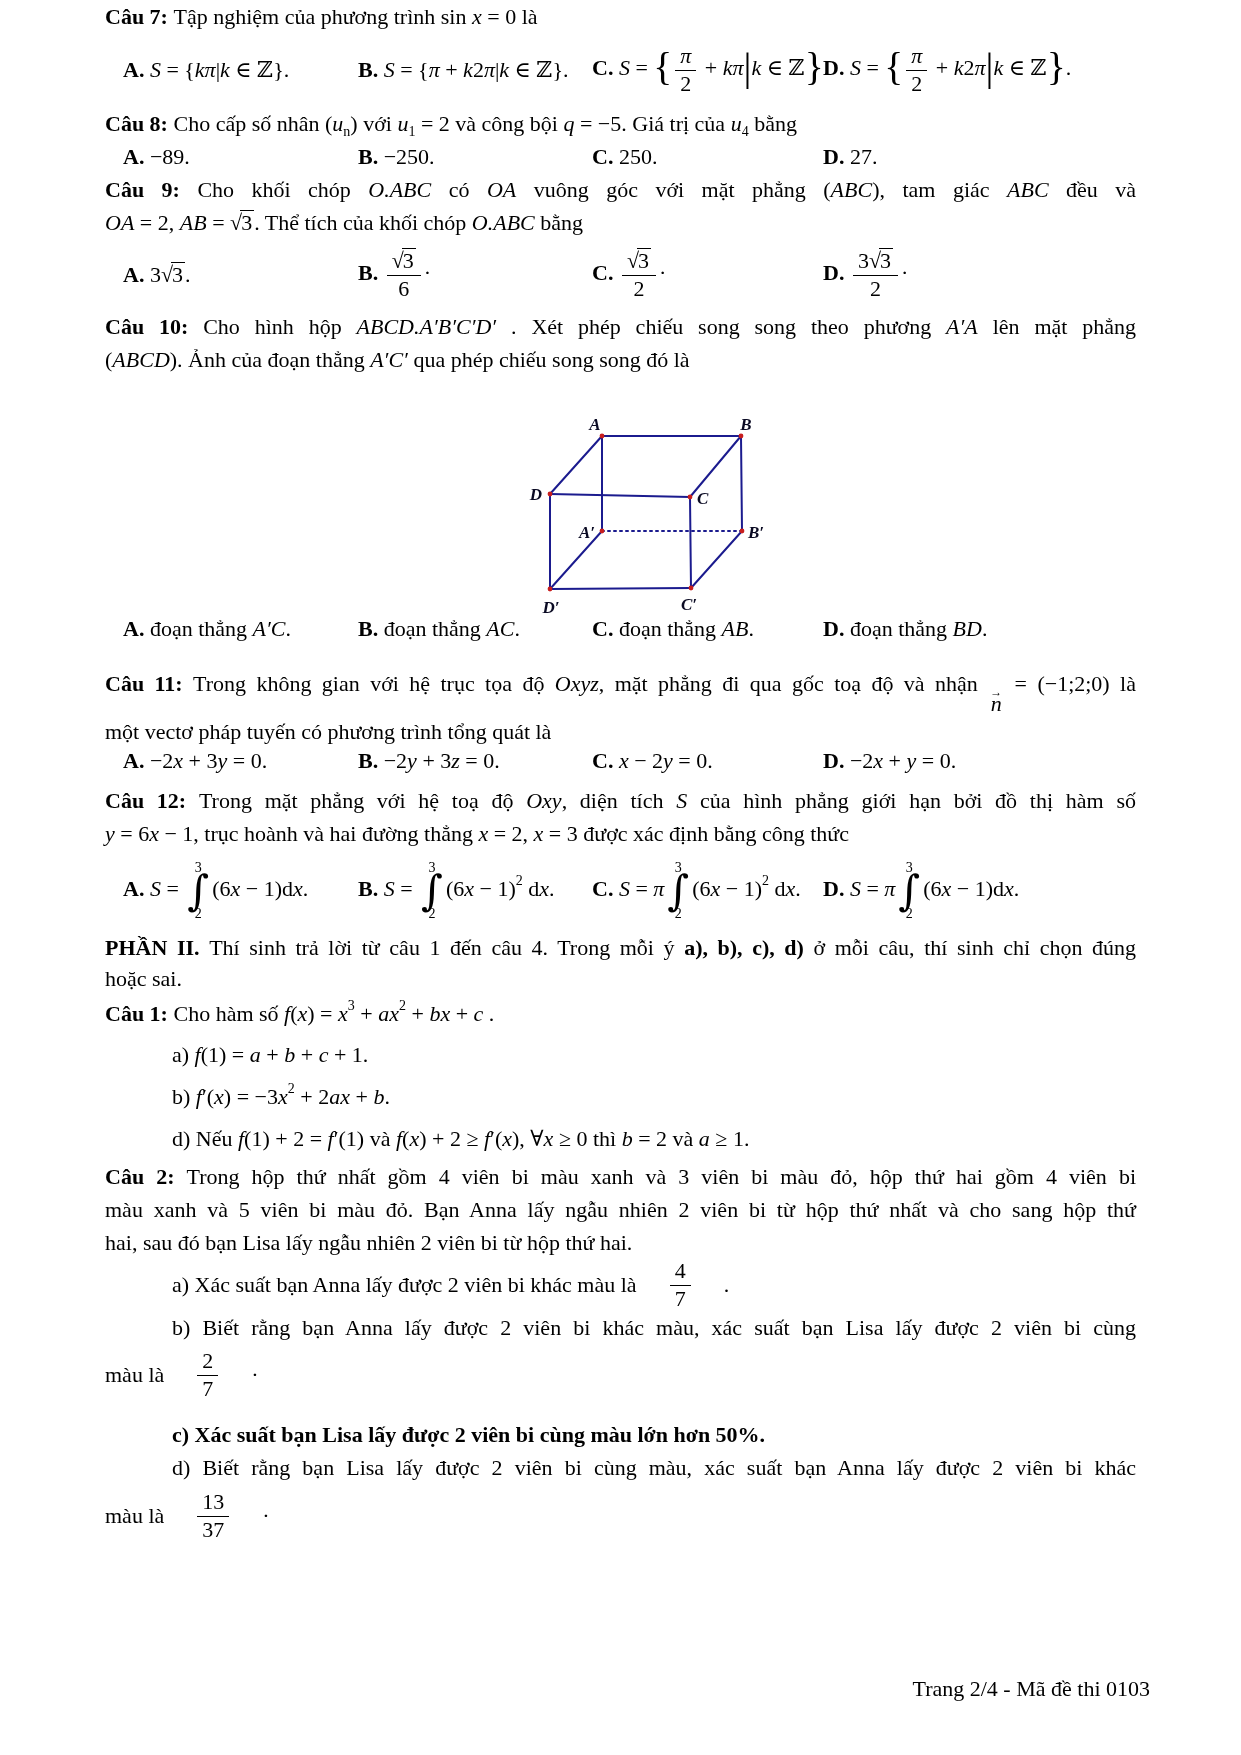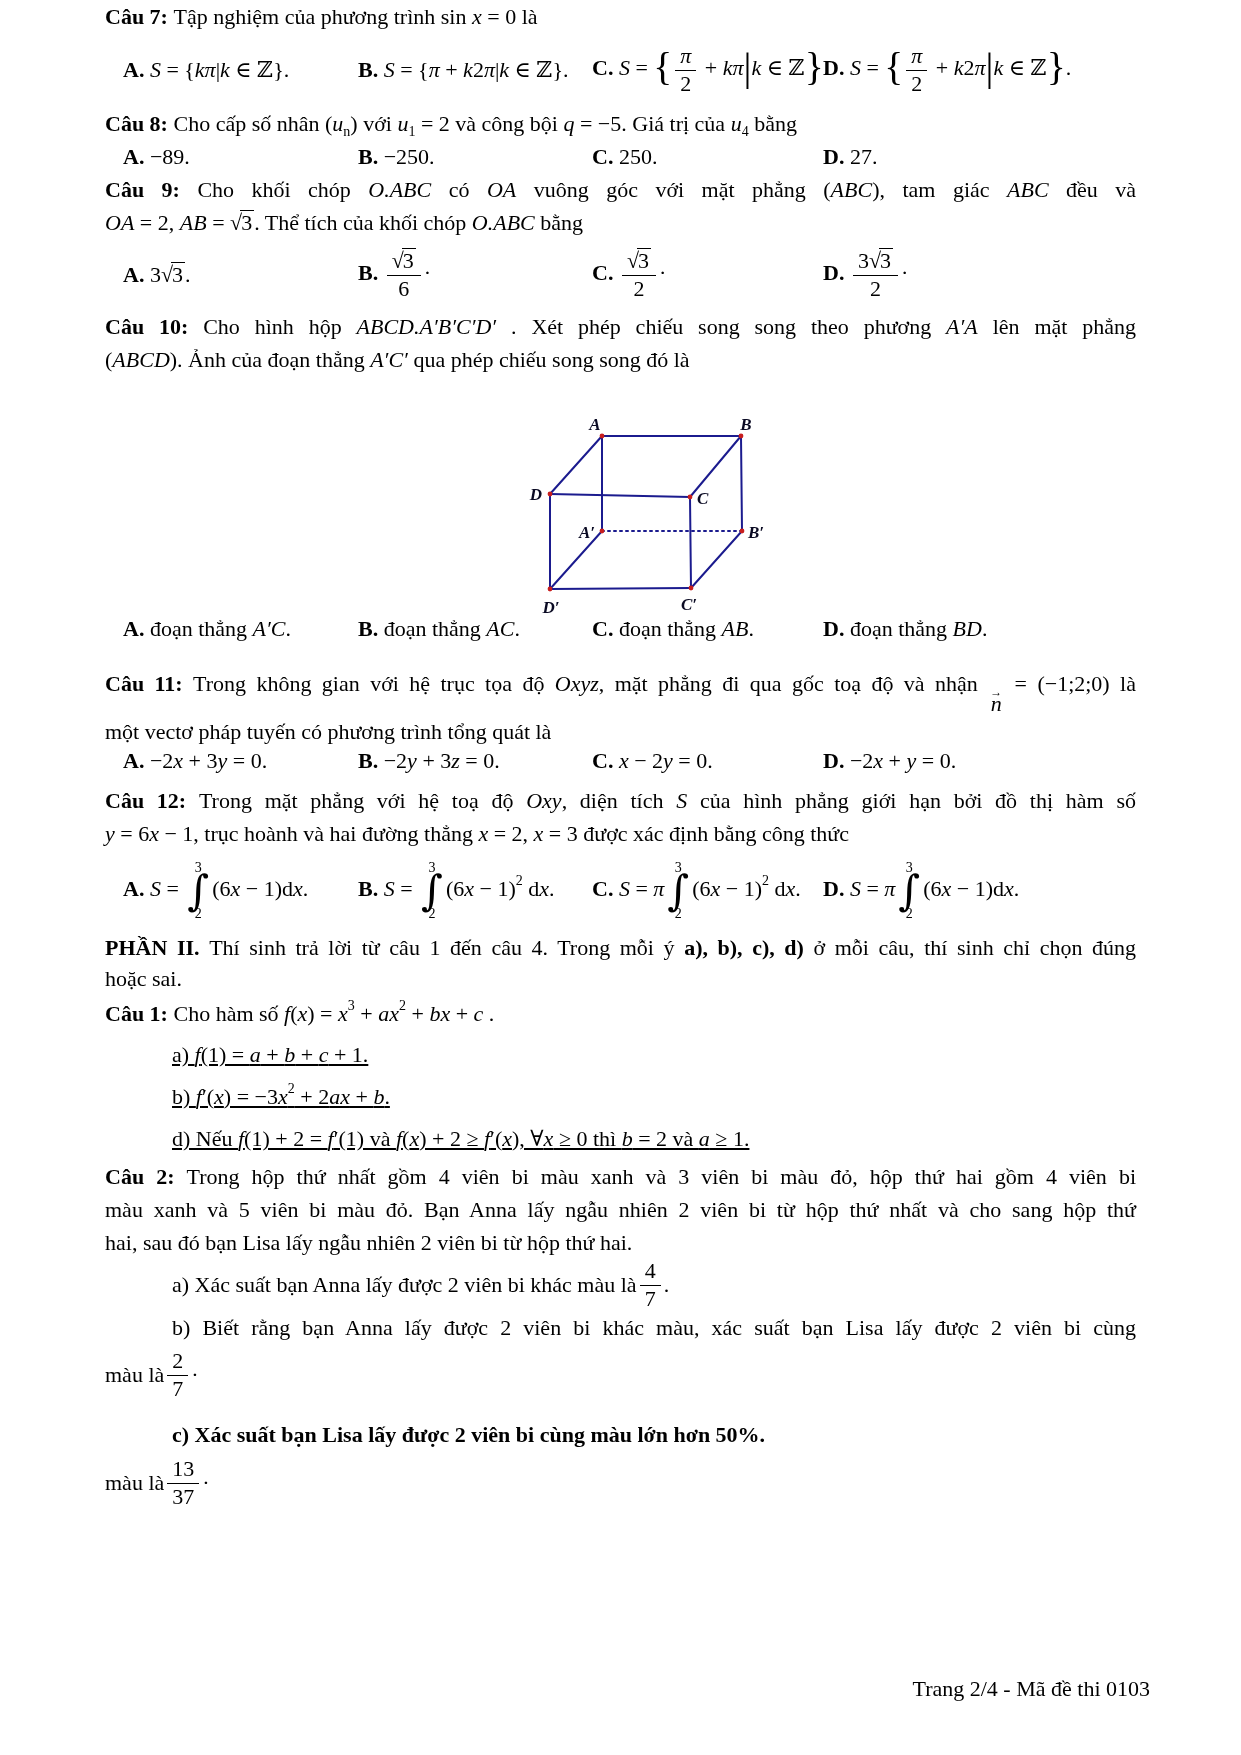--- a/index.html
+++ b/index.html
@@ -3,25 +3,25 @@
 <meta charset="utf-8">
 <style>
   html,body{margin:0;padding:0;background:#ffffff;}
   body{width:1241px;height:1755px;position:relative;overflow:hidden;
        font-family:"Liberation Serif","DejaVu Serif",serif;font-size:22px;color:#000;}
   .page{position:absolute;inset:0;background:#fff;}
   .content{position:absolute;left:105px;top:0;width:1031px;}
   .ln{line-height:33px;min-height:33px;white-space:nowrap;}
   .jl{white-space:normal;text-align:justify;text-align-last:justify;}
   .p2{line-height:31px;min-height:31px;}
-  .itline{line-height:42px;min-height:42px;text-decoration:underline;}
+  .itline{line-height:42px;min-height:42px;}
   .ind{padding-left:67px;}
   .opts{display:grid;grid-template-columns:235px 234px 231px 1fr;padding-left:18px;align-items:center;}
   .opts .cell{white-space:nowrap;}
-  .fr-row{display:flex;align-items:center;}
+  .fr-row{display:flex;align-items:center;gap:30px;}
   
   .tr{}
   .tb{font-weight:bold;}
   .ti{font-style:italic;}
   .tbig{font-size:1.8em;font-weight:300;vertical-align:middle;line-height:0.8;position:relative;top:-2px;}
   .tsup{font-size:14px;vertical-align:11px;line-height:0;}
   .tsub{font-size:14px;vertical-align:-5px;line-height:0;}
   .tsq{display:inline-block;white-space:nowrap;}
   .sqs{letter-spacing:-1px;}
   .sqb{border-top:1.5px solid #000;display:inline-block;line-height:1.08;padding:0 2px 0 1px;margin-left:-1px;font-style:normal;}
@@ -205,20 +205,21 @@
     <div class="ln jl ind"><span class="tr">b) Biết rằng bạn Anna lấy được 2 viên bi khác màu, xác suất bạn Lisa lấy được 2 viên bi cùng</span></div>
     <div id="c2b2" class="fr-row">
         <span class="tr">màu là </span>
         <span class="tfrac">
           <span class="frn"><span class="tr">2</span></span>
           <span class="frd"><span class="tr">7</span></span>
         </span>
         <span class="tr"> ·</span>
       </div>
     <div id="c2c" class="ln ind"><span class="tr">c) Xác suất bạn Lisa lấy được 2 viên bi cùng màu lớn hơn 50%.</span></div>
+    <div class="ln jl ind"><span class="tr">d) Biết rằng bạn Lisa lấy được 2 viên bi cùng màu, xác suất bạn Anna lấy được 2 viên bi khác</span></div>
     <div id="c2d2" class="fr-row">
         <span class="tr">màu là </span>
         <span class="tfrac">
           <span class="frn"><span class="tr">13</span></span>
           <span class="frd"><span class="tr">37</span></span>
         </span>
         <span class="tr"> ·</span>
       </div>
 
   </div>

